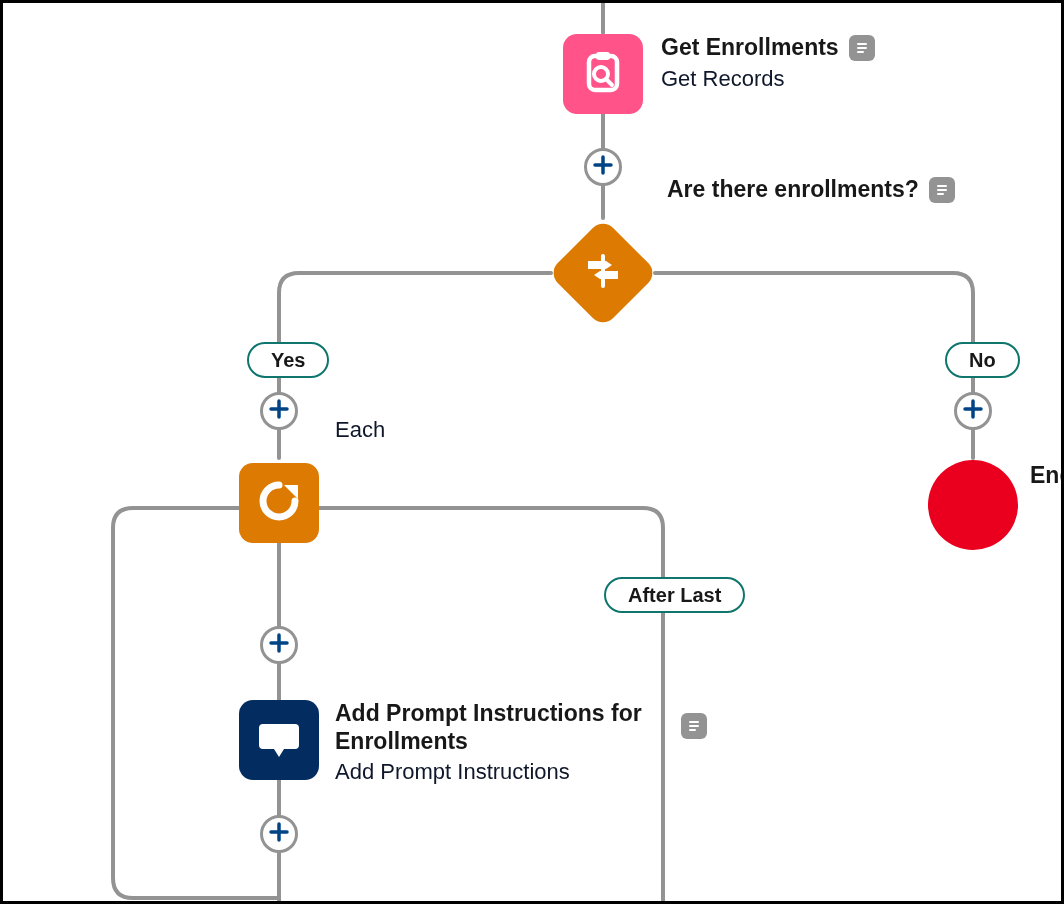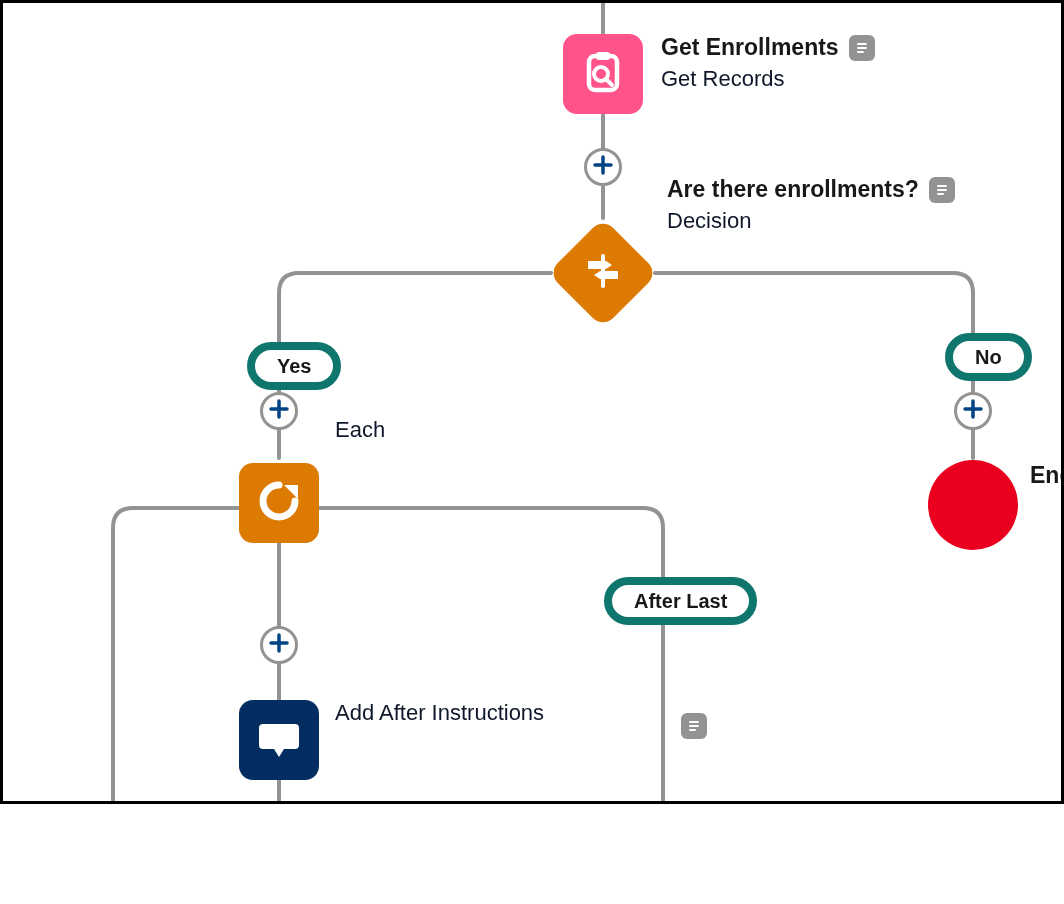--- a/index.html
+++ b/index.html
@@ -7,21 +7,21 @@
     padding: 0;
     width: 1064px;
     height: 904px;
     background: #fff;
     font-family: -apple-system, BlinkMacSystemFont, "Segoe UI", Arial, sans-serif;
     color: #181818;
   }
   .canvas {
     position: relative;
     width: 1064px;
-    height: 804px;
+    height: 904px;
     box-sizing: border-box;
     border: 3px solid #000;
     overflow: hidden;
   }
   svg.connectors {
     position: absolute;
     inset: 0;
     width: 1064px;
     height: 904px;
   }
@@ -89,21 +89,21 @@
     border: 3px solid #939393;
     display: flex;
     align-items: center;
     justify-content: center;
     box-sizing: border-box;
   }
 
   
   .pill {
     background: #fff;
-    border: 8px solid #0f766e;
+    border: 2px solid #0f766e;
     border-radius: 999px;
     padding: 6px 22px;
     font-weight: 700;
     font-size: 20px;
     line-height: 1;
     white-space: nowrap;
     color: #181818;
     text-align: center;
   }
 
@@ -224,28 +224,27 @@
       <span class="desc-badge">
         <svg width="16" height="16" viewBox="0 0 16 16">
             <g stroke="#fff" stroke-width="2" stroke-linecap="round">
               <line x1="4" y1="4" x2="12" y2="4"></line>
               <line x1="4" y1="8" x2="12" y2="8"></line>
               <line x1="4" y1="12" x2="9" y2="12"></line>
             </g>
           </svg>
       </span>
     </div>
-    <span class="label-sub">Decision</span>
   </div>
 
   <div class="abs pill" style="left:244px; top:339px;">
     <span>Yes</span>
   </div>
 
-  <div class="abs pill" style="left:942px; top:330px;">
+  <div class="abs pill" style="left:942px; top:339px;">
     <span>No</span>
   </div>
 
   <div class="abs plus-btn" style="left:257px; top:389px;">
     <span>
       <svg width="22" height="22" viewBox="0 0 22 22">
           <g stroke="#014486" stroke-width="3.5" stroke-linecap="round">
             <line x1="11" y1="3" x2="11" y2="19"></line>
             <line x1="3" y1="11" x2="19" y2="11"></line>
           </g>
@@ -295,21 +294,24 @@
 
   <div class="abs node-icon navy" style="left:236px; top:697px;">
     <span>
       <svg width="50" height="50" viewBox="0 0 50 50">
         <path d="M 9 11 H 41 Q 45 11 45 15 V 32 Q 45 36 41 36 H 30 L 25 44 L 20 36 H 9 Q 5 36 5 32 V 15 Q 5 11 9 11 Z" fill="#fff"></path>
       </svg>
     </span>
   </div>
 
   <div class="abs label-block" style="left:332px; top:697px; max-width:330px;">
-    <span class="label-sub">Add After Instructions</span>
+    <div class="label-title-row" style="align-items:flex-start;">
+      <span class="label-title" style="max-width:320px;">Add Prompt Instructions for Enrollments</span>
+    </div>
+    <span class="label-sub">Add Prompt Instructions</span>
   </div>
 
   <div class="abs desc-badge" style="left:678px; top:710px;">
     <svg width="16" height="16" viewBox="0 0 16 16">
         <g stroke="#fff" stroke-width="2" stroke-linecap="round">
           <line x1="4" y1="4" x2="12" y2="4"></line>
           <line x1="4" y1="8" x2="12" y2="8"></line>
           <line x1="4" y1="12" x2="9" y2="12"></line>
         </g>
       </svg>

